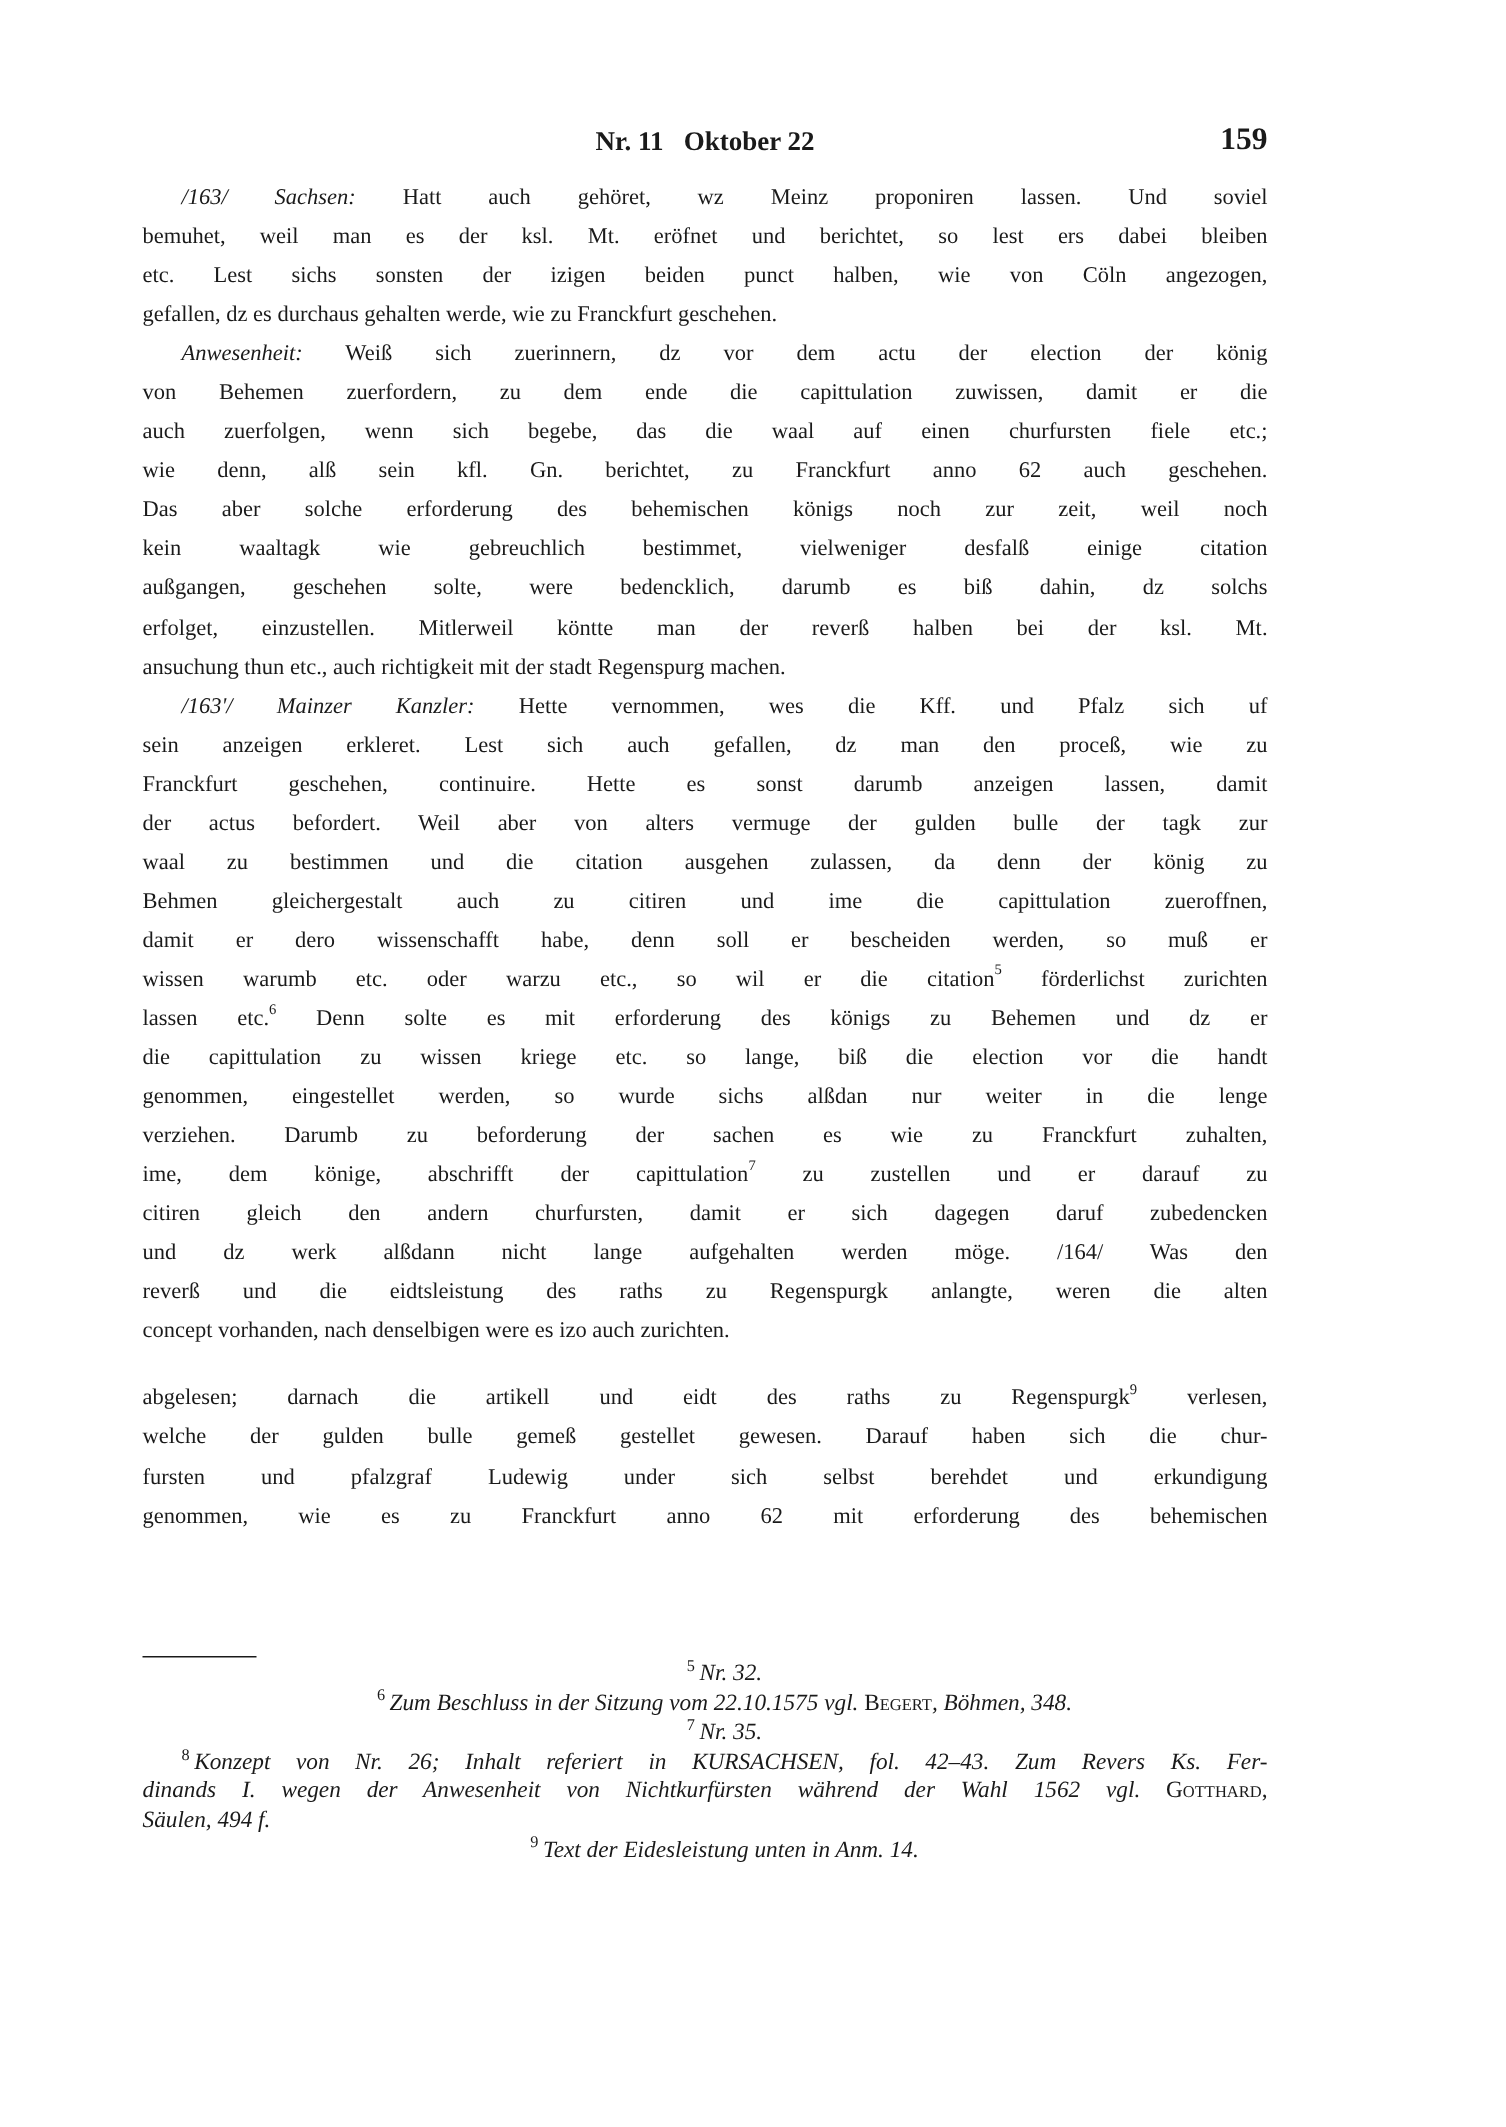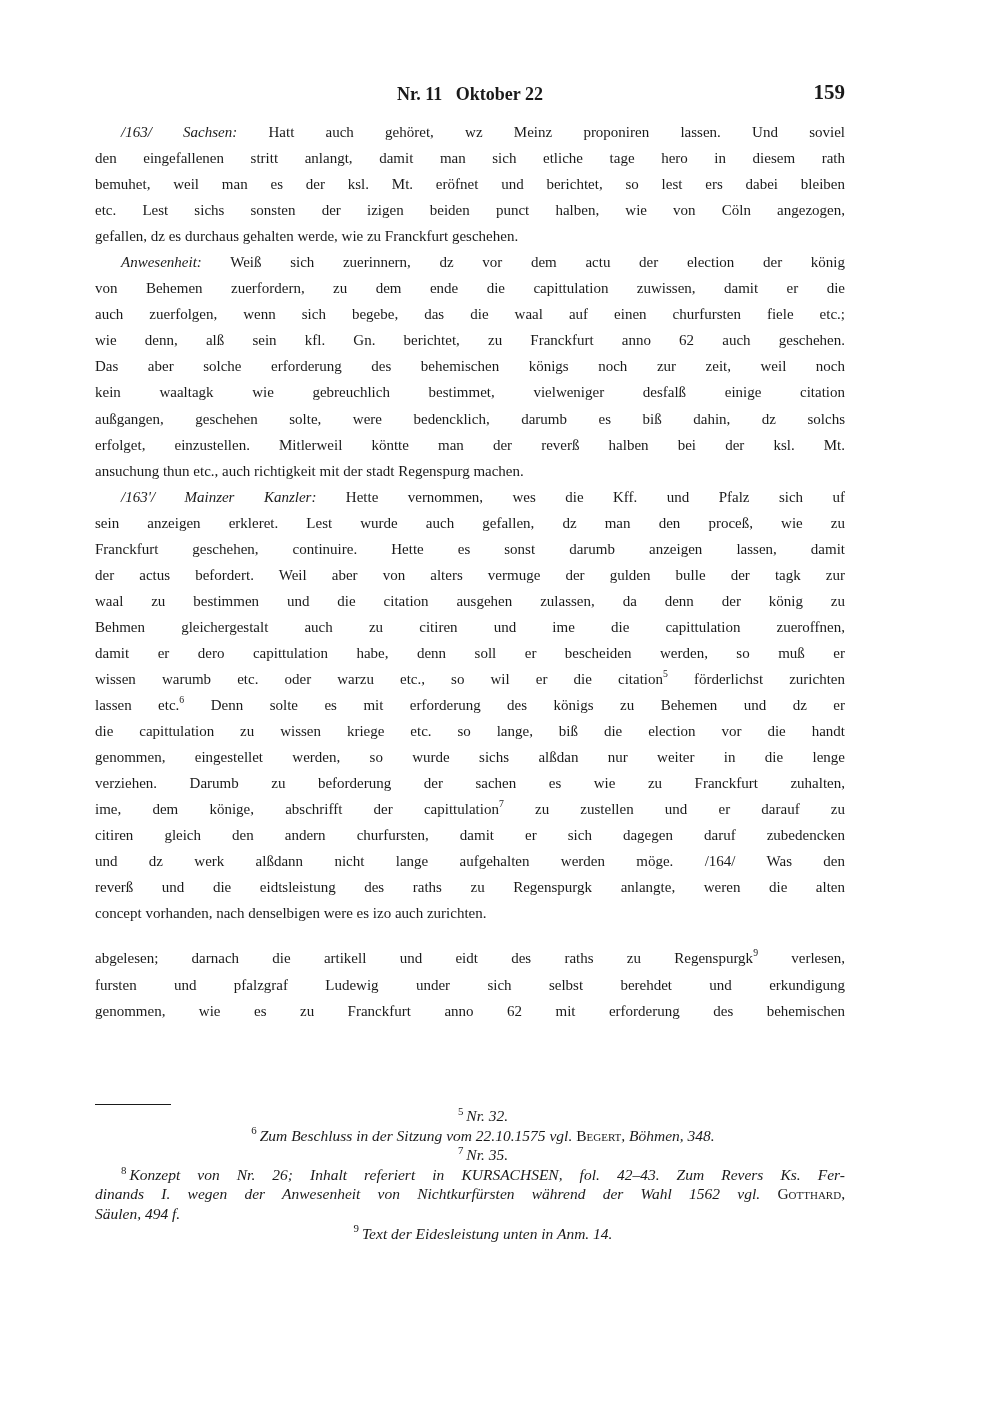--- a/index.html
+++ b/index.html
@@ -30,62 +30,62 @@
 
 <div class="header">
   <span class="running" style="white-space:pre;">Nr. 11   Oktober 22</span>
   <span class="pageno">159</span>
 </div>
 
 <div class="body">
 
   <div>
     <span class="line indent"><span class="it">/163/ Sachsen:</span><span> Hatt auch gehöret, wz Meinz proponiren lassen. Und soviel</span></span>
-    <span class="line">den eingefallenen stritt anlangt, damit man sich etliche tage hero in diesem rath</span>
     <span class="line">bemuhet, weil man es der ksl. Mt. eröfnet und berichtet, so lest ers dabei bleiben</span>
     <span class="line">etc. Lest sichs sonsten der izigen beiden punct halben, wie von Cöln angezogen,</span>
     <span class="line last">gefallen, dz es durchaus gehalten werde, wie zu Franckfurt geschehen.</span>
   </div>
 
   <div>
     <span class="line indent"><span class="it">Anwesenheit:</span><span> Weiß sich zuerinnern, dz vor dem actu der election der könig</span></span>
     <span class="line">von Behemen zuerfordern, zu dem ende die capittulation zuwissen, damit er die</span>
     <span class="line">auch zuerfolgen, wenn sich begebe, das die waal auf einen churfursten fiele etc.;</span>
     <span class="line">wie denn, alß sein kfl. Gn. berichtet, zu Franckfurt anno 62 auch geschehen.</span>
     <span class="line">Das aber solche erforderung des behemischen königs noch zur zeit, weil noch</span>
     <span class="line">kein waaltagk wie gebreuchlich bestimmet, vielweniger desfalß einige citation</span>
     <span class="line">außgangen, geschehen solte, were bedencklich, darumb es biß dahin, dz solchs</span>
     <span class="line">erfolget, einzustellen. Mitlerweil köntte man der reverß halben bei der ksl. Mt.</span>
     <span class="line last">ansuchung thun etc., auch richtigkeit mit der stadt Regenspurg machen.</span>
   </div>
 
   <div>
     <span class="line indent"><span class="it">/163'/ Mainzer Kanzler:</span><span> Hette vernommen, wes die Kff. und Pfalz sich uf</span></span>
-    <span class="line">sein anzeigen erkleret. Lest wurde auch gefallen, dz man den proceß, wie zu</span>
+    <span class="line">sein anzeigen erkleret. Lest sich auch gefallen, dz man den proceß, wie zu</span>
     <span class="line">Franckfurt geschehen, continuire. Hette es sonst darumb anzeigen lassen, damit</span>
     <span class="line">der actus befordert. Weil aber von alters vermuge der gulden bulle der tagk zur</span>
     <span class="line">waal zu bestimmen und die citation ausgehen zulassen, da denn der könig zu</span>
     <span class="line">Behmen gleichergestalt auch zu citiren und ime die capittulation zueroffnen,</span>
-    <span class="line">damit er dero capittulation habe, denn soll er bescheiden werden, so muß er</span>
+    <span class="line">damit er dero wissenschafft habe, denn soll er bescheiden werden, so muß er</span>
     <span class="line"><span>wissen warumb etc. oder warzu etc., so wil er die citation</span><sup>5</sup><span> förderlichst zurichten</span></span>
     <span class="line"><span>lassen etc.</span><sup>6</sup><span> Denn solte es mit erforderung des königs zu Behemen und dz er</span></span>
     <span class="line">die capittulation zu wissen kriege etc. so lange, biß die election vor die handt</span>
     <span class="line">genommen, eingestellet werden, so wurde sichs alßdan nur weiter in die lenge</span>
     <span class="line">verziehen. Darumb zu beforderung der sachen es wie zu Franckfurt zuhalten,</span>
     <span class="line"><span>ime, dem könige, abschrifft der capittulation</span><sup>7</sup><span> zu zustellen und er darauf zu</span></span>
     <span class="line">citiren gleich den andern churfursten, damit er sich dagegen daruf zubedencken</span>
     <span class="line">und dz werk alßdann nicht lange aufgehalten werden möge. /164/ Was den</span>
     <span class="line">reverß und die eidtsleistung des raths zu Regenspurgk anlangte, weren die alten</span>
     <span class="line last">concept vorhanden, nach denselbigen were es izo auch zurichten.</span>
   </div>
 
   <div class="gap"></div>
 
   <div>
     <span class="line"><span>abgelesen; darnach die artikell und eidt des raths zu Regenspurgk</span><sup>9</sup><span> verlesen,</span></span>
+    <span class="line">welche der gulden bulle gemeß gestellet gewesen. Darauf haben sich die chur-</span>
     <span class="line">fursten und pfalzgraf Ludewig under sich selbst berehdet und erkundigung</span>
     <span class="line">genommen, wie es zu Franckfurt anno 62 mit erforderung des behemischen</span>
   </div>
 </div>
 
 <div class="rule"></div>
 
 <div class="notes">
   <span class="note indent"><span class="num">5</span><span>Nr. 32.</span></span>
   <span class="note indent"><span class="num">6</span><span>Zum Beschluss in der Sitzung vom 22.10.1575 vgl. </span><span class="sc">Begert</span><span>, Böhmen, 348.</span></span>

